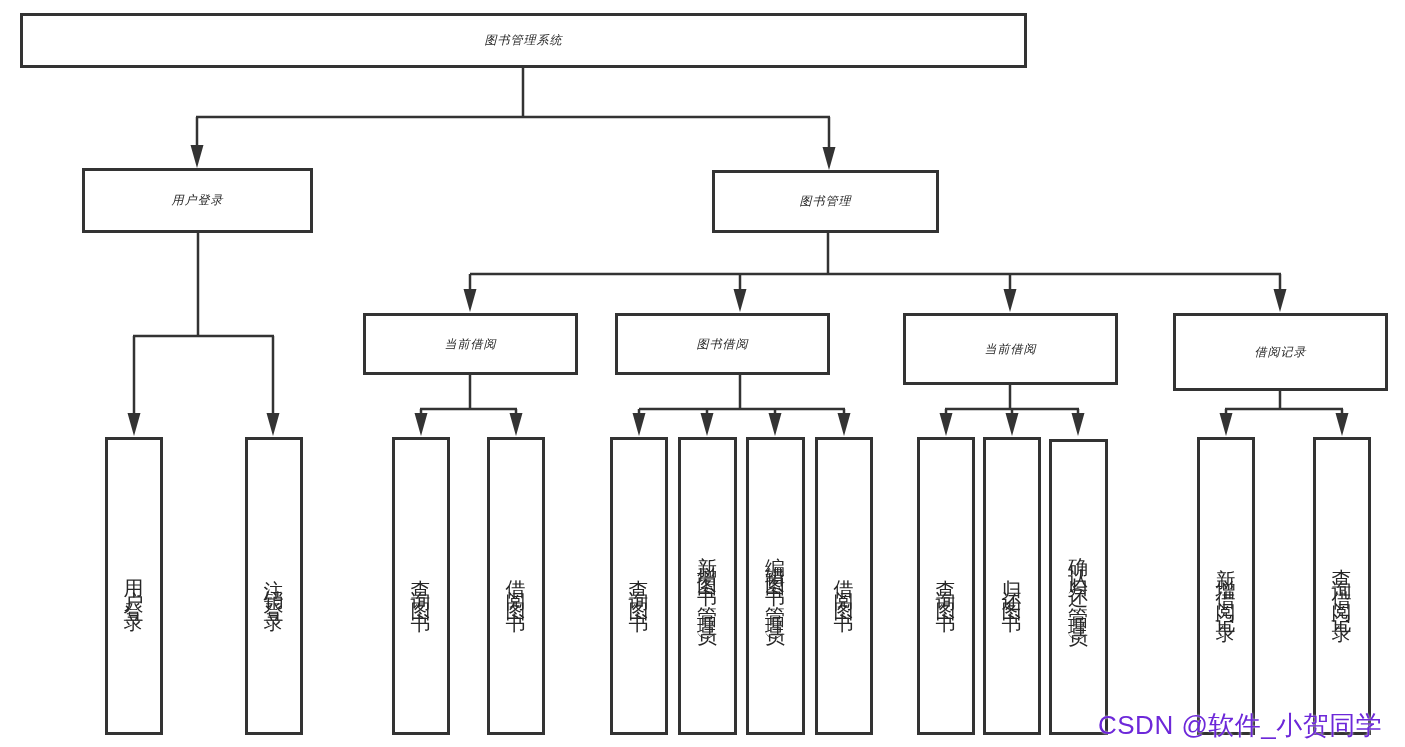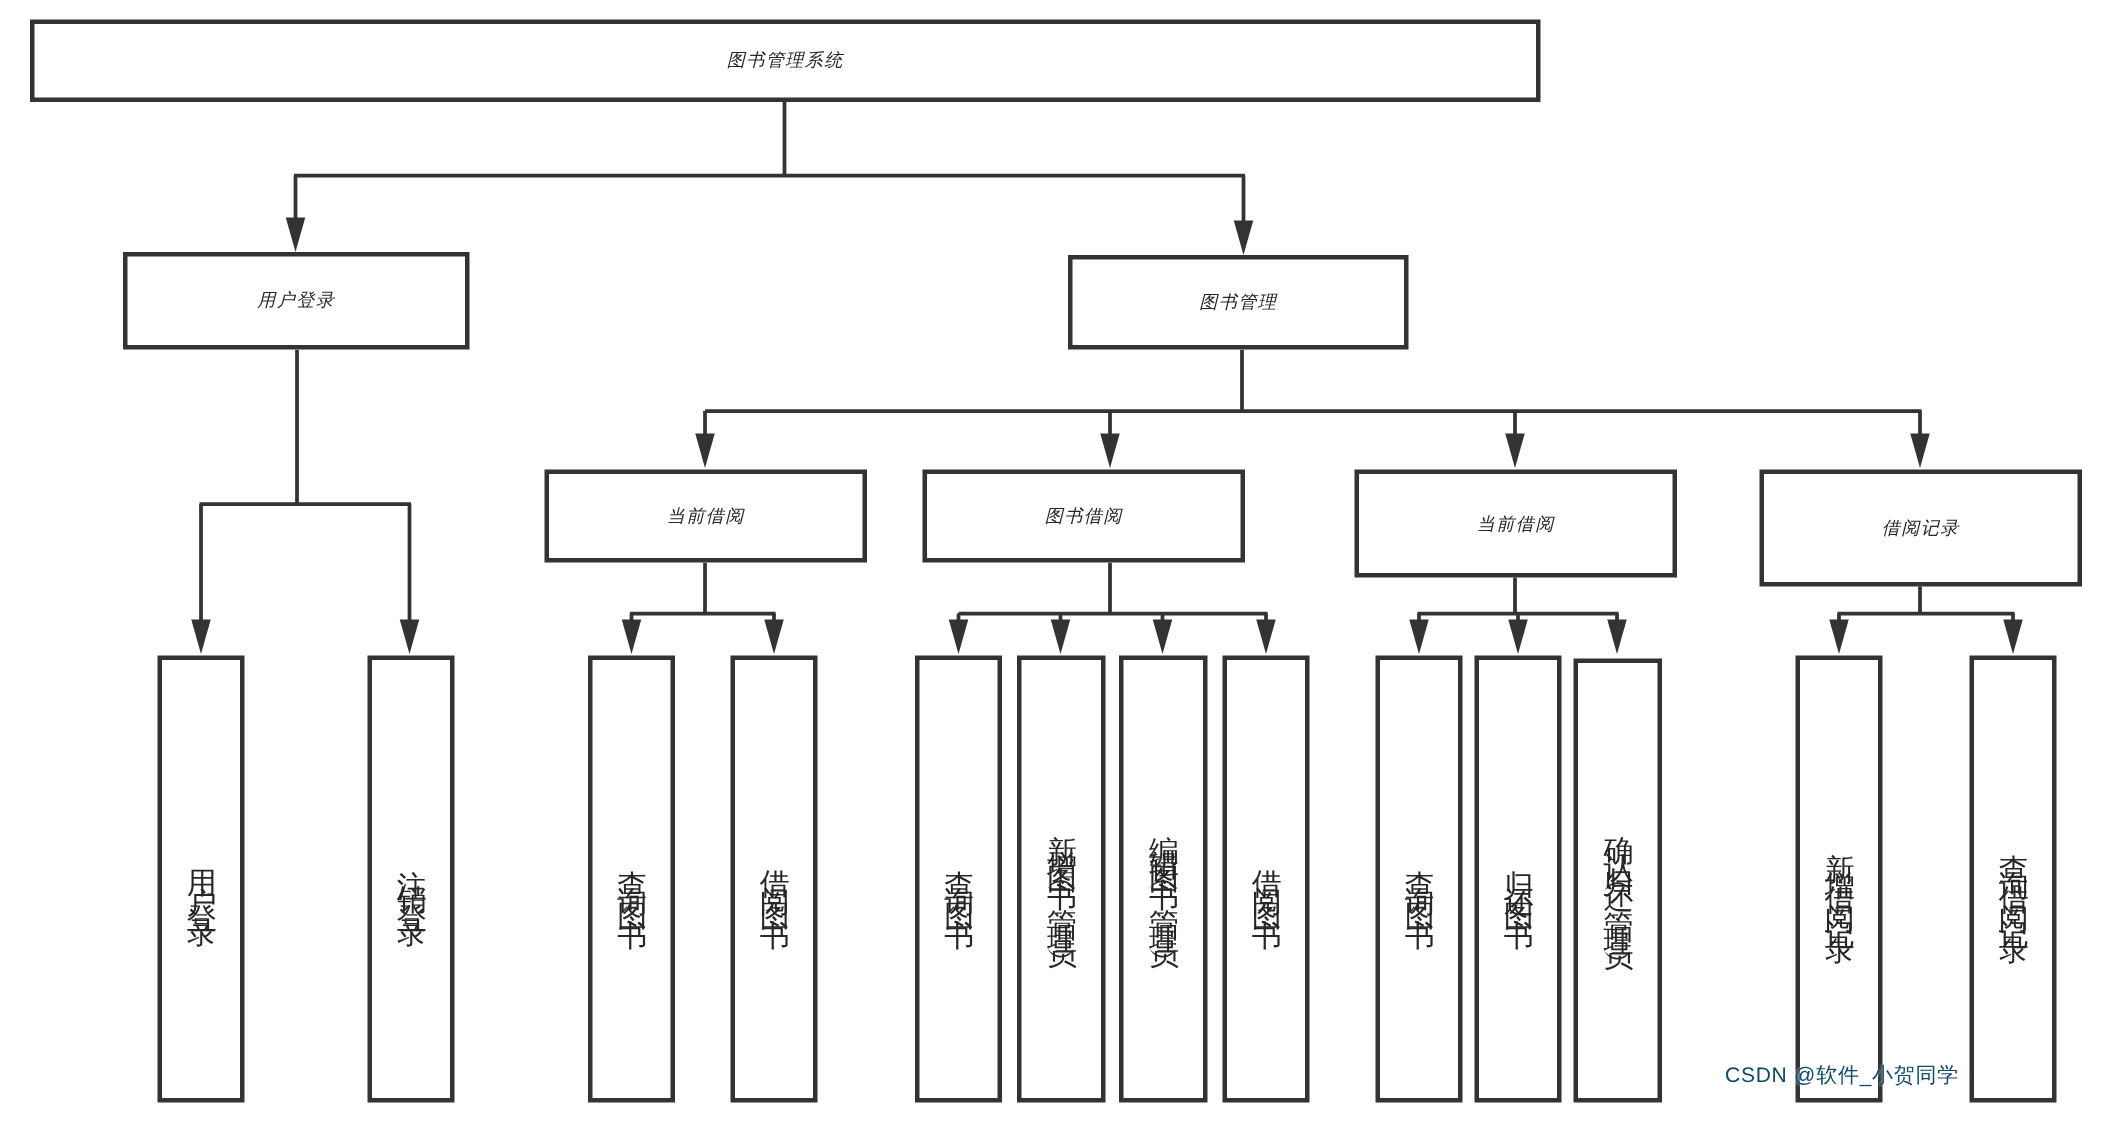--- a/index.html
+++ b/index.html
@@ -11,21 +11,21 @@
   .box{
     position:absolute;box-sizing:border-box;border:3px solid #333;background:#fff;
     display:flex;align-items:center;justify-content:center;z-index:2;
   }
   .box.h span{font-size:12px;letter-spacing:1px;white-space:nowrap;font-style:italic;}
   .box.v span{
     writing-mode:vertical-rl;font-size:20px;line-height:1;letter-spacing:11px;white-space:nowrap;
   }
   .box.v.long span{letter-spacing:10px;}
   .watermark{
-    position:absolute;left:1150px;top:708px;z-index:3;font-size:14px;color:#0c4a6e;
+    position:absolute;left:1098px;top:708px;z-index:3;font-size:26px;color:#6d28d9;
     letter-spacing:0.5px;white-space:nowrap;text-shadow:0 0 2px #ffffff;
   }
 </style>
 </head>
 <body>
 
 <div class="canvas">
 
   <svg class="connectors" width="1405" height="747" viewBox="0 0 1405 747">
     <g stroke="#333333" stroke-width="2.5" fill="none">

